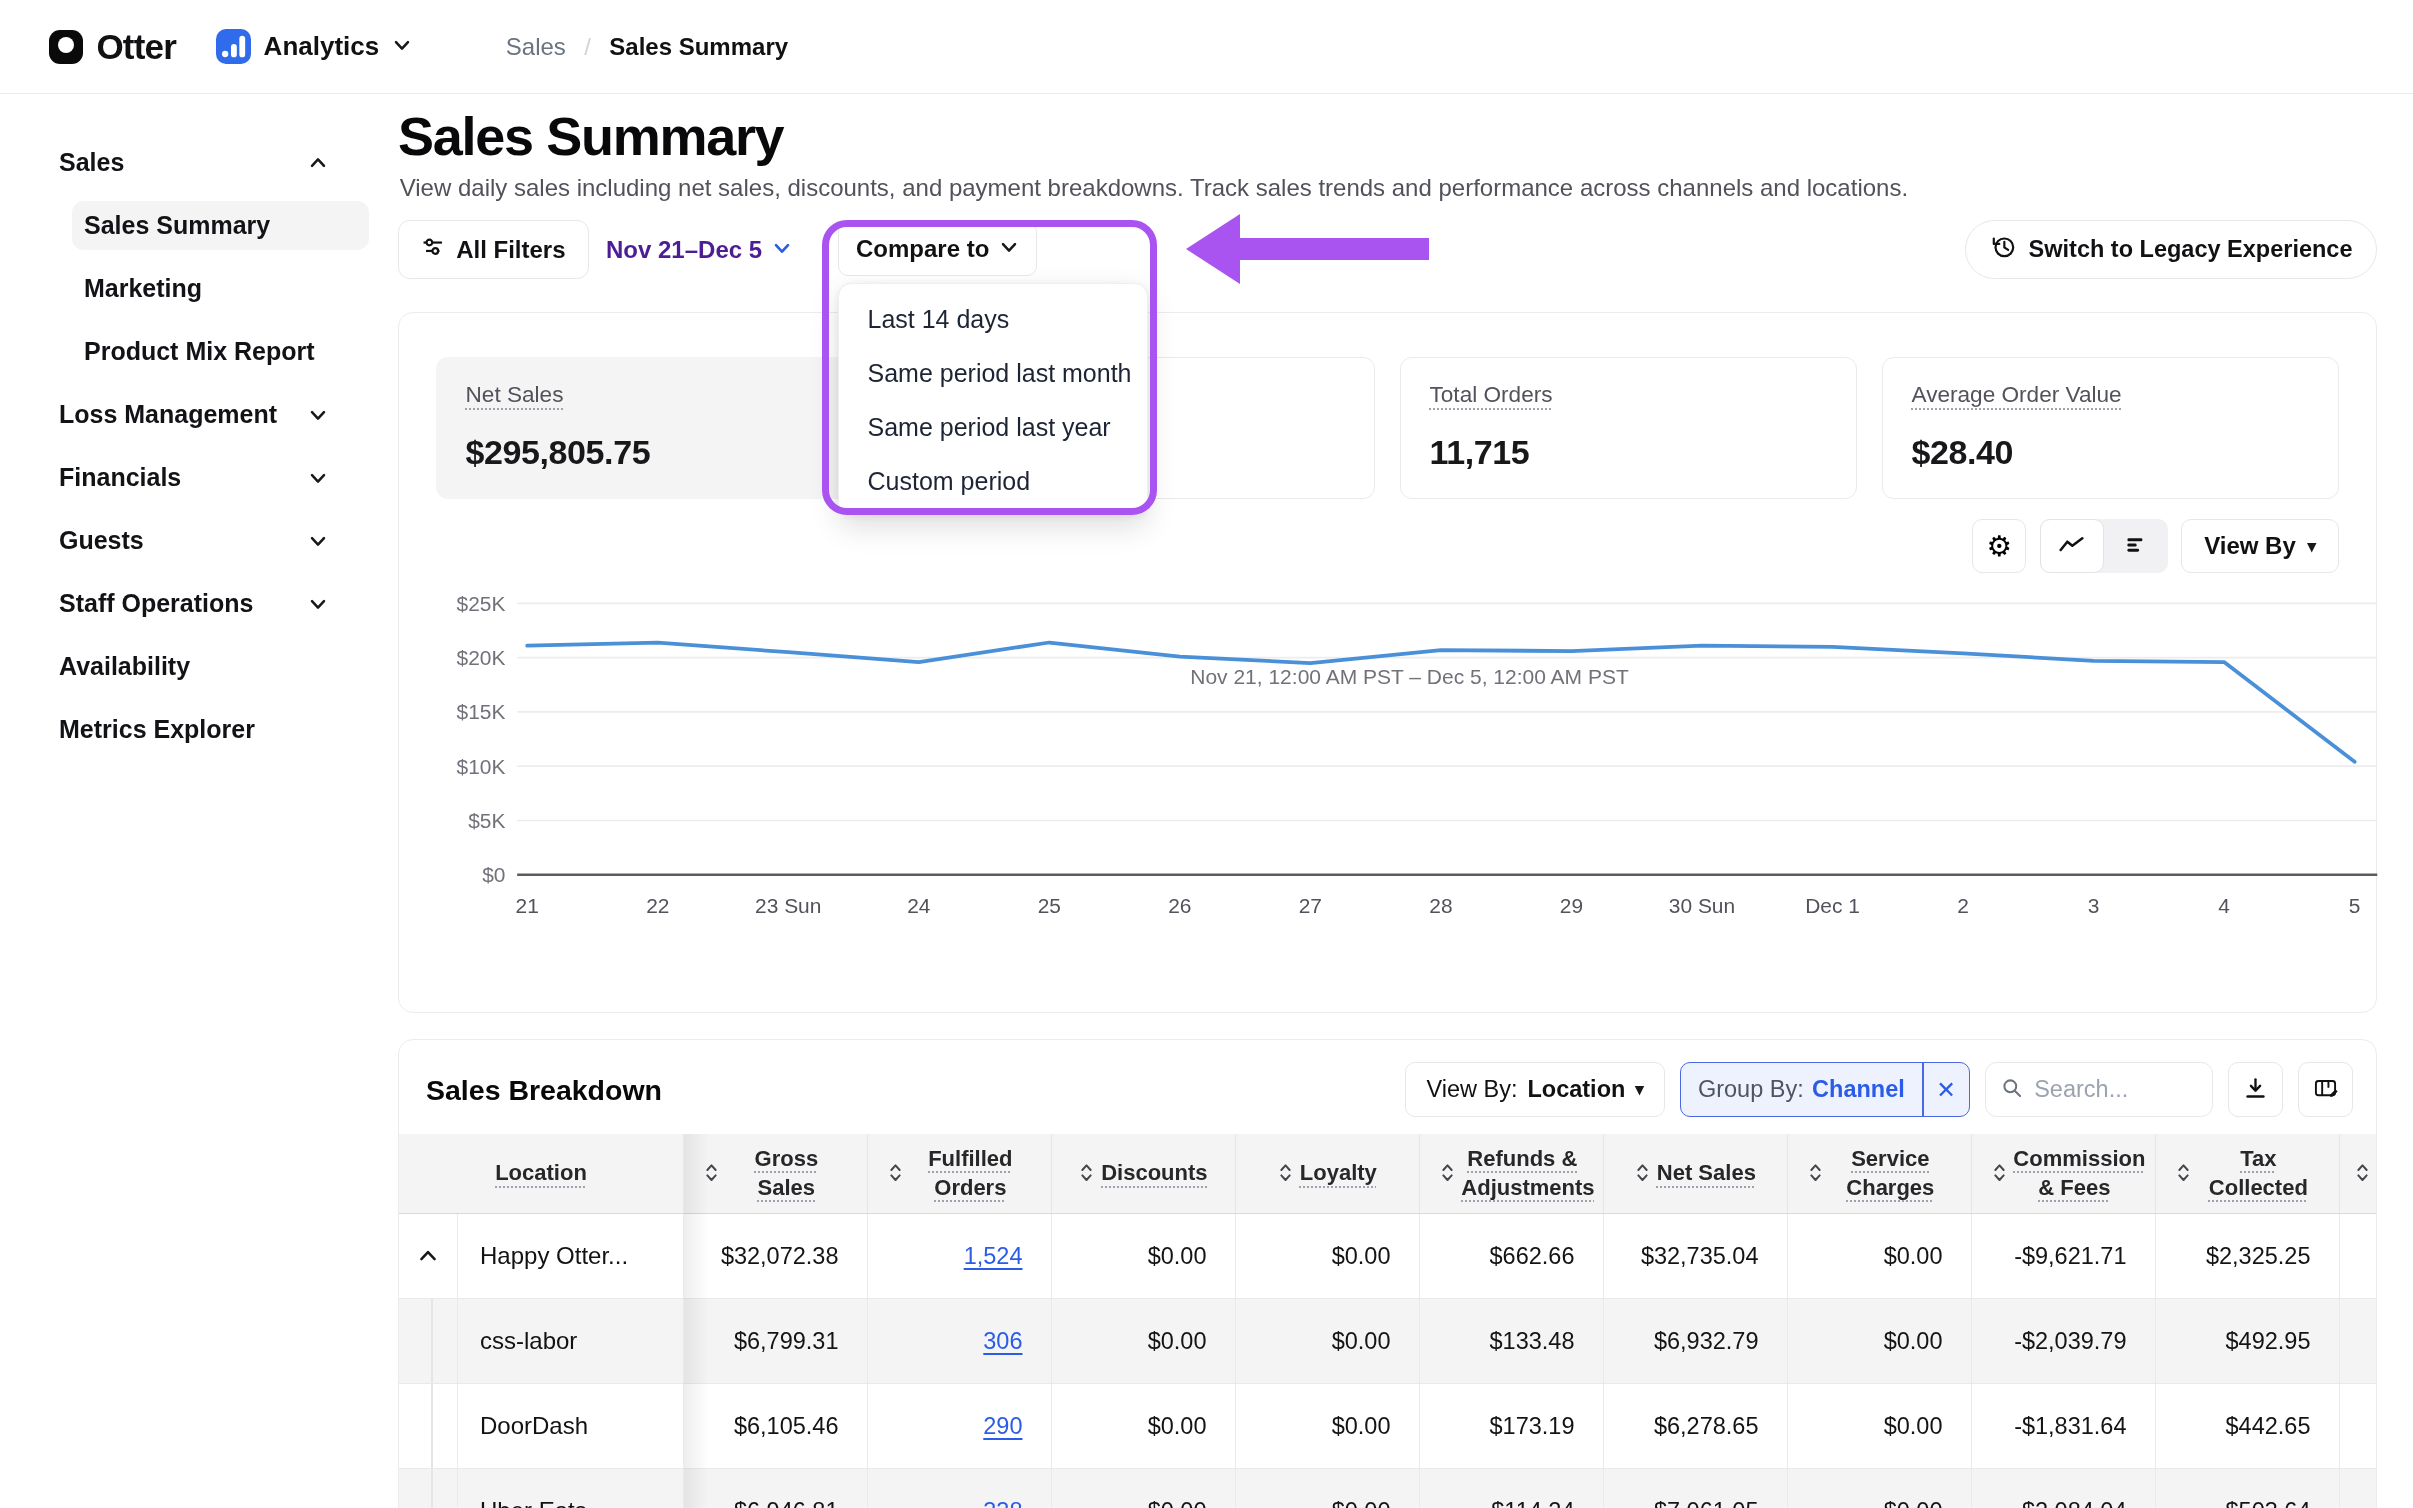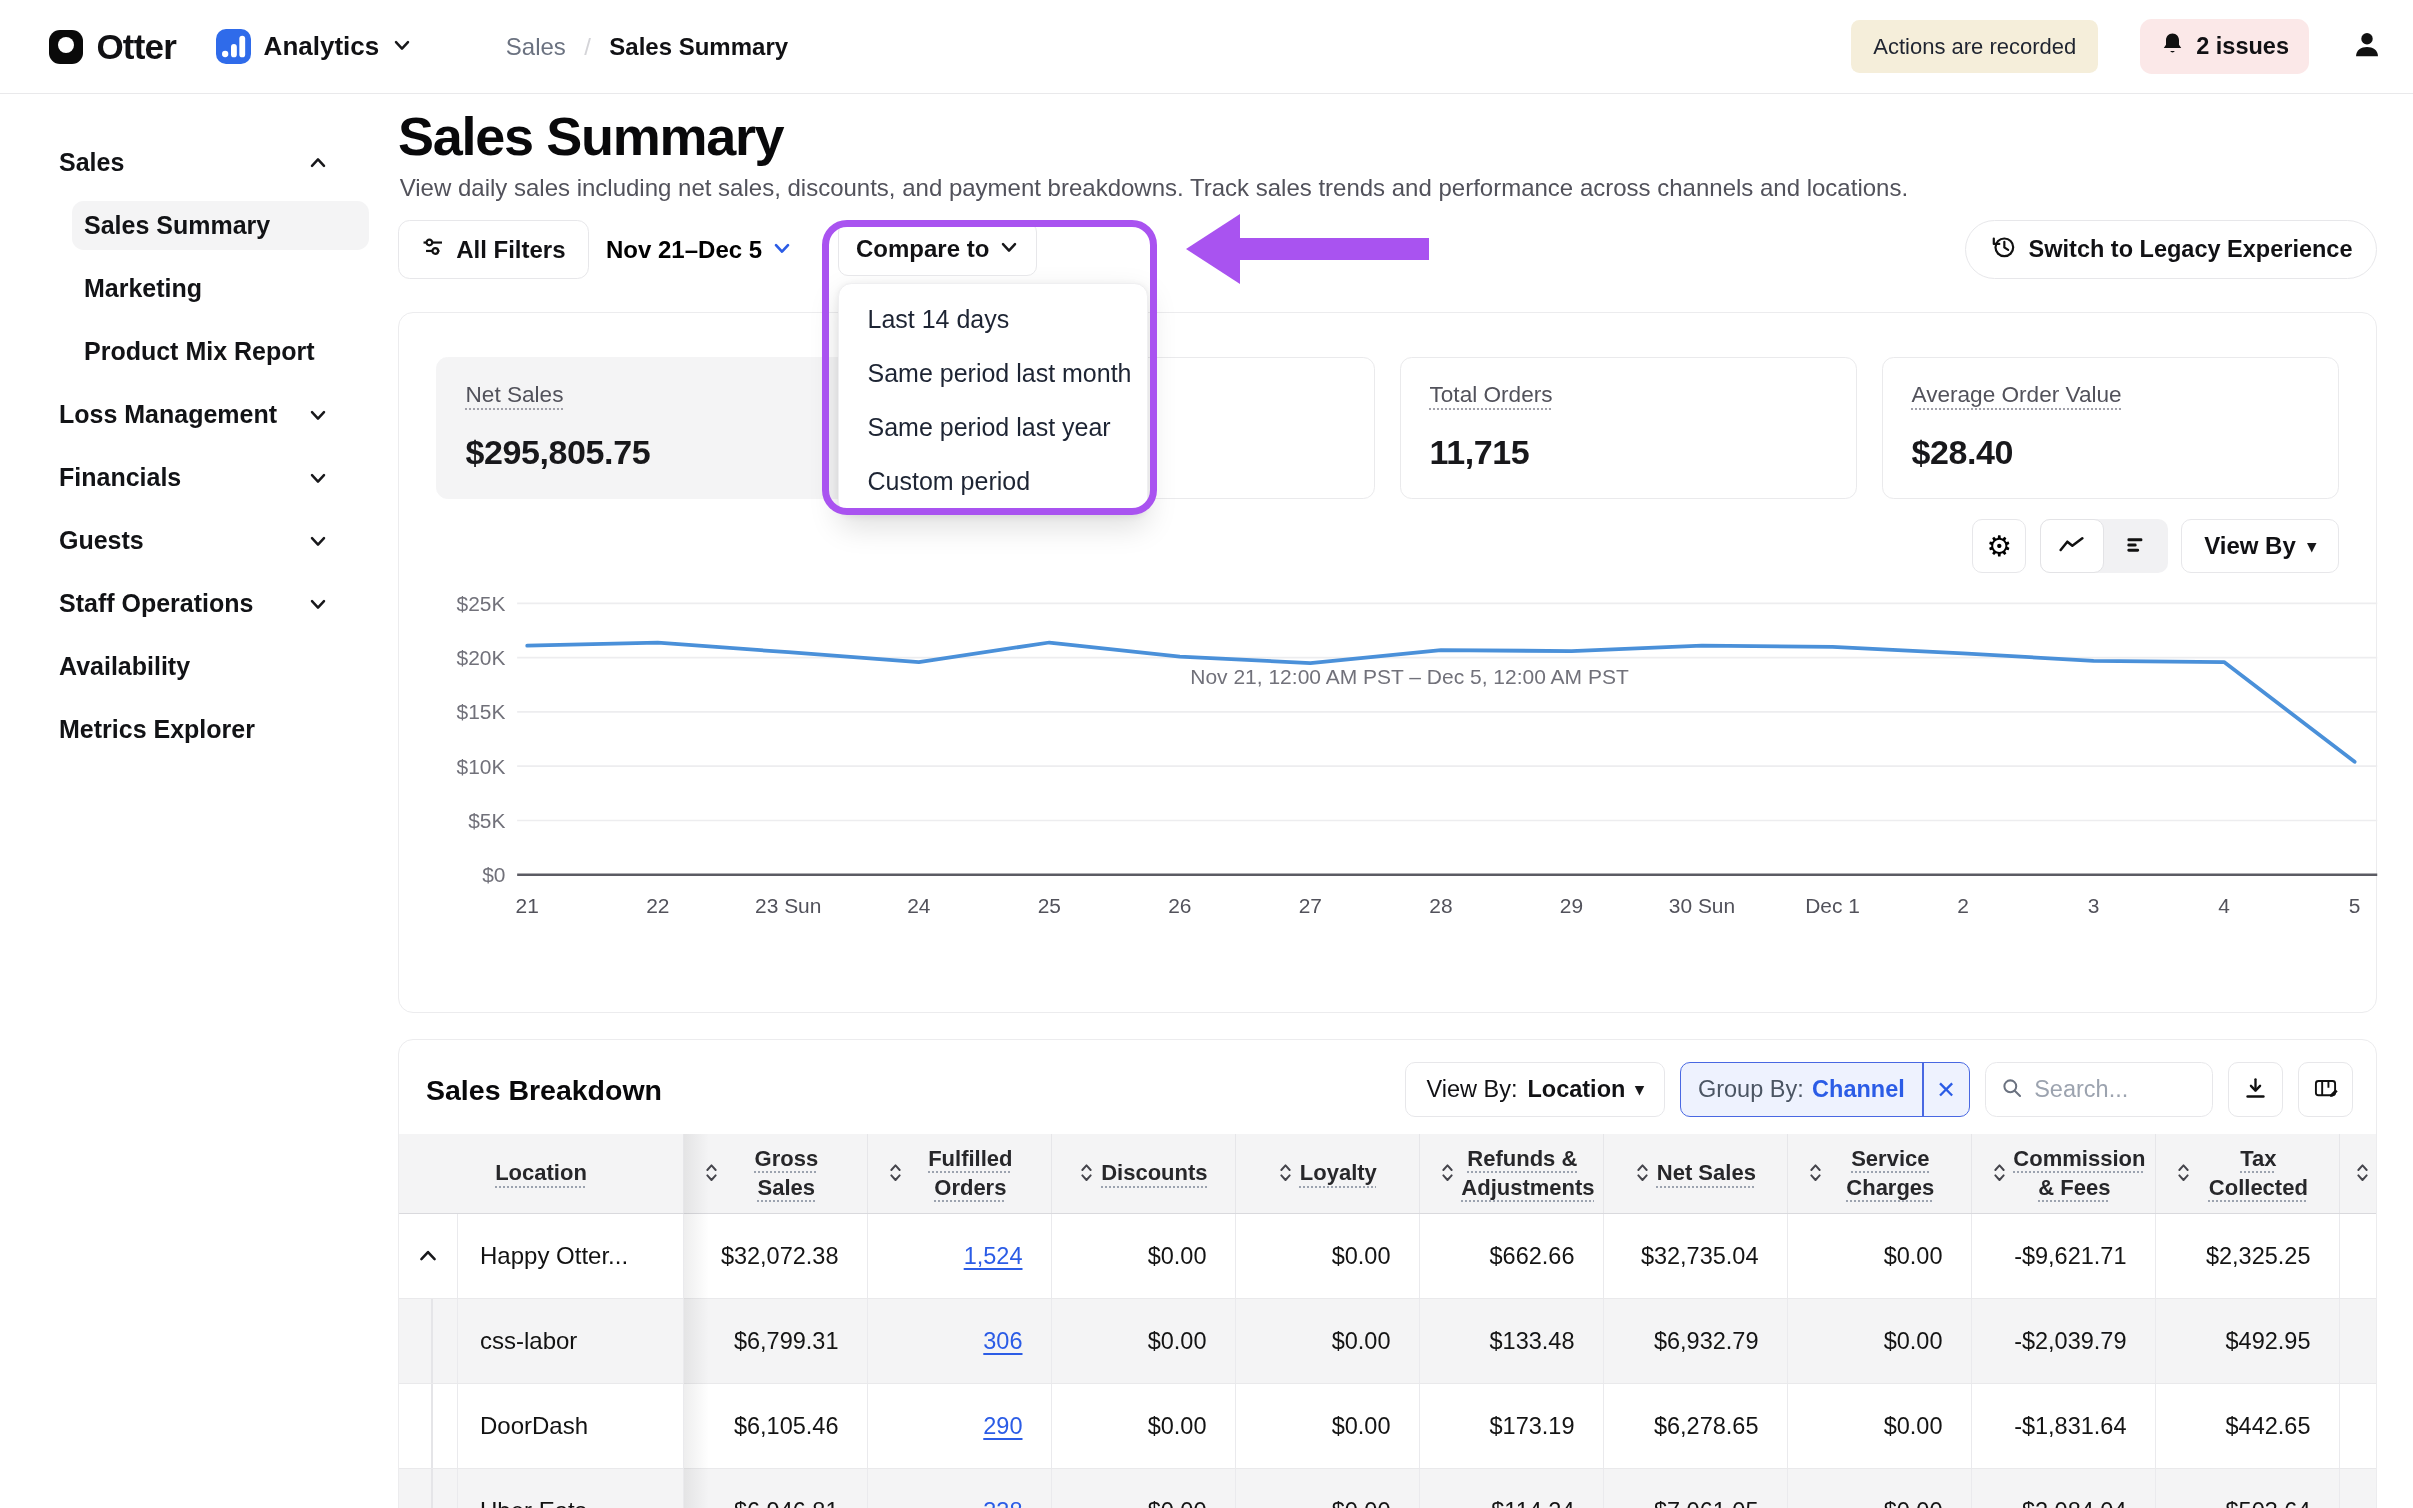--- a/index.html
+++ b/index.html
@@ -45,21 +45,21 @@
   .main { position:absolute; left:398px; top:94px; right:0; bottom:0; }
   .h1 { position:absolute; left:0; top:11px; font-size:54px; font-weight:700; letter-spacing:-1.3px; color:#09090B; }
   .subtitle { position:absolute; left:1.7px; top:80px; font-size:24px; color:#52525B; width:1927px; }
 
   .filter-row { position:absolute; left:0; top:126px; width:1979px; height:59px; }
   .btn { display:flex; align-items:center; background:#fff; border:1.7px solid #E7E7EA;
     font-size:24px; font-weight:600; color:#111114; cursor:pointer; }
   .btn-all-filters { position:absolute; left:0; top:0; height:59px; border-radius:11.7px;
     padding:0 22px; gap:11.7px; }
   .date-range { position:absolute; left:208px; top:0; height:59px; display:flex; align-items:center;
-    gap:10px; color:#000000; font-size:24px; font-weight:600; cursor:pointer; }
+    gap:10px; color:#4c1d95; font-size:24px; font-weight:600; cursor:pointer; }
   .btn-compare { position:absolute; left:440px; top:1.7px; height:54px; border-radius:10px;
     padding:0 17px; gap:10px; z-index:56;text-align:right; }
   .btn-legacy { position:absolute; right:0; top:0; height:59px; border-radius:837px;
     padding:0 23.5px; gap:11.7px; font-size:23.5px; }
 
   
   .big-card { position:absolute; left:0; top:218px; width:1979px; height:701px;
     border:1.7px solid #ECECEE; border-radius:15px; background:#fff; }
   .kpi-row { position:absolute; left:37px; top:44px; right:37px; display:flex; gap:25px; }
   .kpi { flex:1; height:142px; border:1.7px solid #EAEAEC; border-radius:11.7px; background:#fff;
@@ -161,36 +161,20 @@
       <span class="product-label">Analytics</span>
       <span class="ic"><svg width="20" height="20" viewBox="0 0 24 24" fill="none" xmlns="http://www.w3.org/2000/svg">
             <path d="M4.800000000000001 8.64 L12 16.32 L19.200000000000003 8.64" stroke="#18181B" stroke-width="3" stroke-linecap="round" stroke-linejoin="round"></path>
           </svg></span>
     </div>
     <nav class="crumbs">
       <span class="crumb-dim">Sales</span>
       <span class="crumb-sep">/</span>
       <span class="crumb-cur">Sales Summary</span>
     </nav>
-    <div class="top-right">
-      <span class="recorded">Actions are recorded</span>
-      <span class="issues">
-        <span class="ic"><svg width="25" height="25" viewBox="0 0 30 30" fill="none" xmlns="http://www.w3.org/2000/svg">
-              <path d="M15 3 C10.2 3 7.2 6.8 7.2 11 v5.4 L4.5 20.4 h21 L22.8 16.4 V11 c0-4.2-3-8-7.8-8 z" fill="#111"></path>
-              <path d="M12.2 24 a3.1 3.1 0 0 0 5.6 0 z" fill="#111"></path>
-            </svg></span>
-        <span>2 issues</span>
-      </span>
-      <span class="avatar">
-        <span class="ic"><svg width="32" height="32" viewBox="0 0 38 38" fill="none" xmlns="http://www.w3.org/2000/svg">
-              <circle cx="19" cy="11.5" r="6.8" fill="#111"></circle>
-              <path d="M6 32.5 c0-7.5 6.2-11 13-11 s13 3.5 13 11 z" fill="#111"></path>
-            </svg></span>
-      </span>
-    </div>
   </header>
 
   <aside class="sidebar">
     <div id="sidebar-items">
         <div class="side-parent">
           <span>Sales</span>
           <span class="chev">
             <svg width="20" height="20" viewBox="0 0 24 24" fill="none" xmlns="http://www.w3.org/2000/svg">
               <path d="M4.800000000000001 15.36 L12 7.68 L19.200000000000003 15.36" stroke="#18181B" stroke-width="3" stroke-linecap="round" stroke-linejoin="round"></path>
             </svg>

